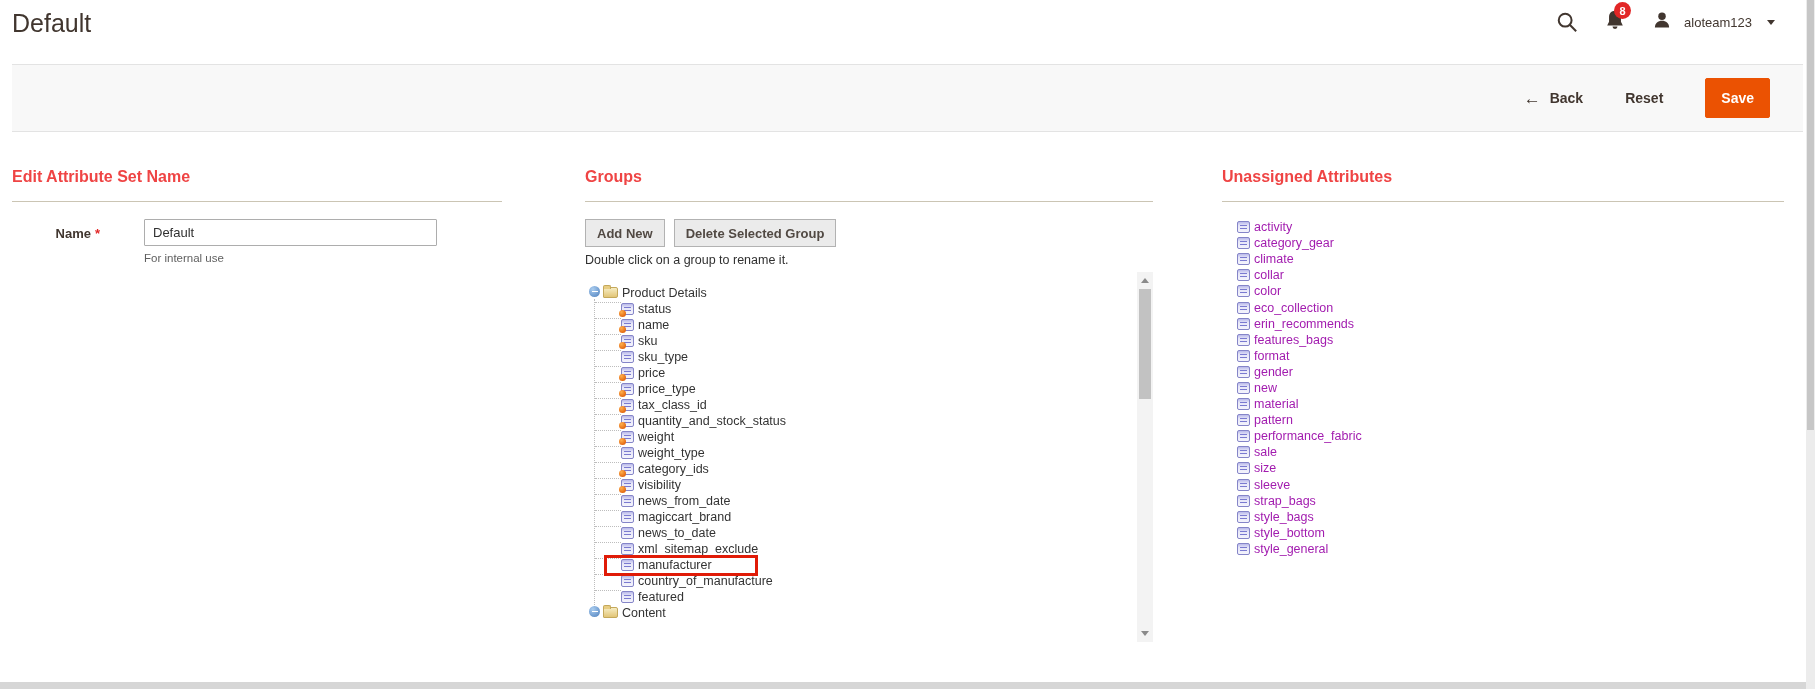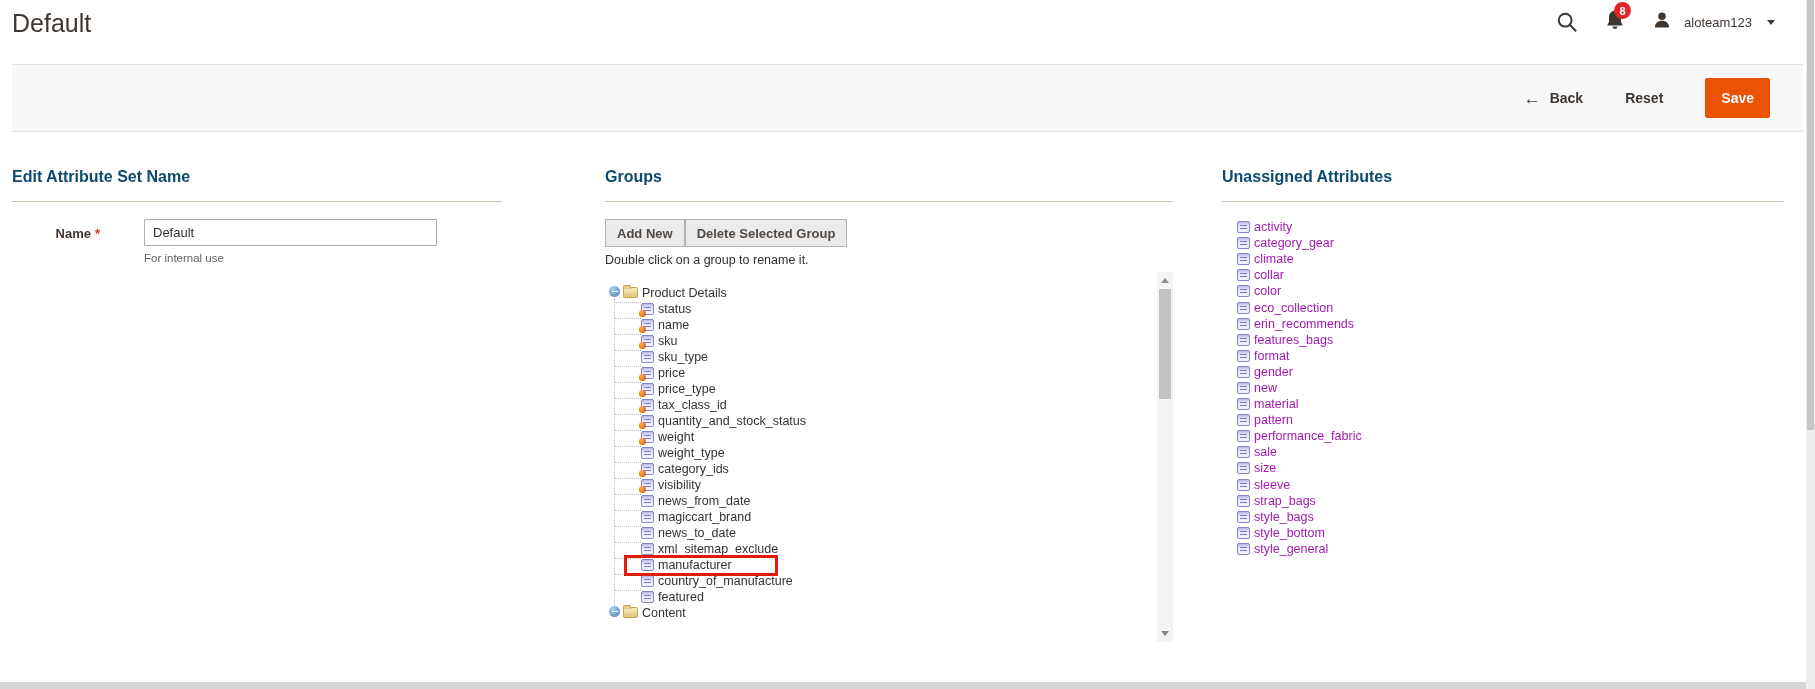--- a/index.html
+++ b/index.html
@@ -24,37 +24,37 @@
              border-top:1px solid #e3e3e3; border-bottom:1px solid #e3e3e3;
              display:flex; align-items:center; justify-content:flex-end; padding-right:33px; gap:42px; }
   .tb-btn { font-size:14px; font-weight:600; color:#41362f; background:none; border:none;
             display:flex; align-items:center; gap:9px; cursor:pointer; font-family:inherit; }
   .back-arrow { font-size:17px; line-height:1; }
   .save-btn { background:#eb5202; border:1px solid #eb5202; border-radius:2px; color:#fff;
               font-size:14px; font-weight:600; height:40px; padding:0 15px; cursor:pointer; font-family:inherit; }
 
   
   .col { position:absolute; top:167px; }
-  .col h2 { font-size:16px; font-weight:600; color:#0c4a6e; line-height:20px; }
+  .col h2 { font-size:16px; font-weight:600; color:#ef4444; line-height:20px; }
   .divider { border:none; border-top:1px solid #cbc5b4; margin-top:14px; }
   .col1 { left:12px;  width:490px; }
-  .col2 { left:605px; width:568px; }
+  .col2 { left:585px; width:568px; }
   .col3 { left:1222px; width:562px; }
 
   
   .field-row { display:flex; margin-top:17px;gap:32px; }
   .field-label { width:88px; text-align:right; font-size:13px; font-weight:600; color:#41362f; padding-top:7px; }
   .req { color:#e22626; margin-left:4px; font-weight:600; }
   .field-main { margin-left:12px; }
   .name-input { width:293px; height:27px; border:1px solid #adadad; border-radius:1px;
                 font-size:13px; color:#303030; padding:0 8px; font-family:inherit; background:#fff; }
   .field-note { font-size:11.5px; color:#5f5f5f; margin-top:6px; }
 
   
-  .group-btns { display:flex; margin-top:17px;align-items:flex-end; }
+  .group-btns { display:flex; gap:9px; margin-top:17px;align-items:flex-end; }
   .gray-btn { height:28px; padding:0 11px; background:#ebebeb; border:1px solid #b2b2b2;
               font-size:13px; font-weight:600; color:#514943; cursor:pointer; font-family:inherit; }
   .hint { font-size:12.5px; color:#303030; margin-top:6px; line-height:15px; }
 
   .tree-panel { position:relative; margin-top:4px; height:370px; overflow:hidden; background:#fff; }
   .tree { position:relative; padding-top:14px; }
   .tree-vline { position:absolute; left:9px; top:27px; height:310px; border-left:1px dotted #bdbdbd; }
   .tree-row { height:16px; display:flex; align-items:flex-start; font-size:12.5px; color:#333;
               position:relative; cursor:pointer; white-space:nowrap; }
   .tree-row.group { padding-left:4px; }

